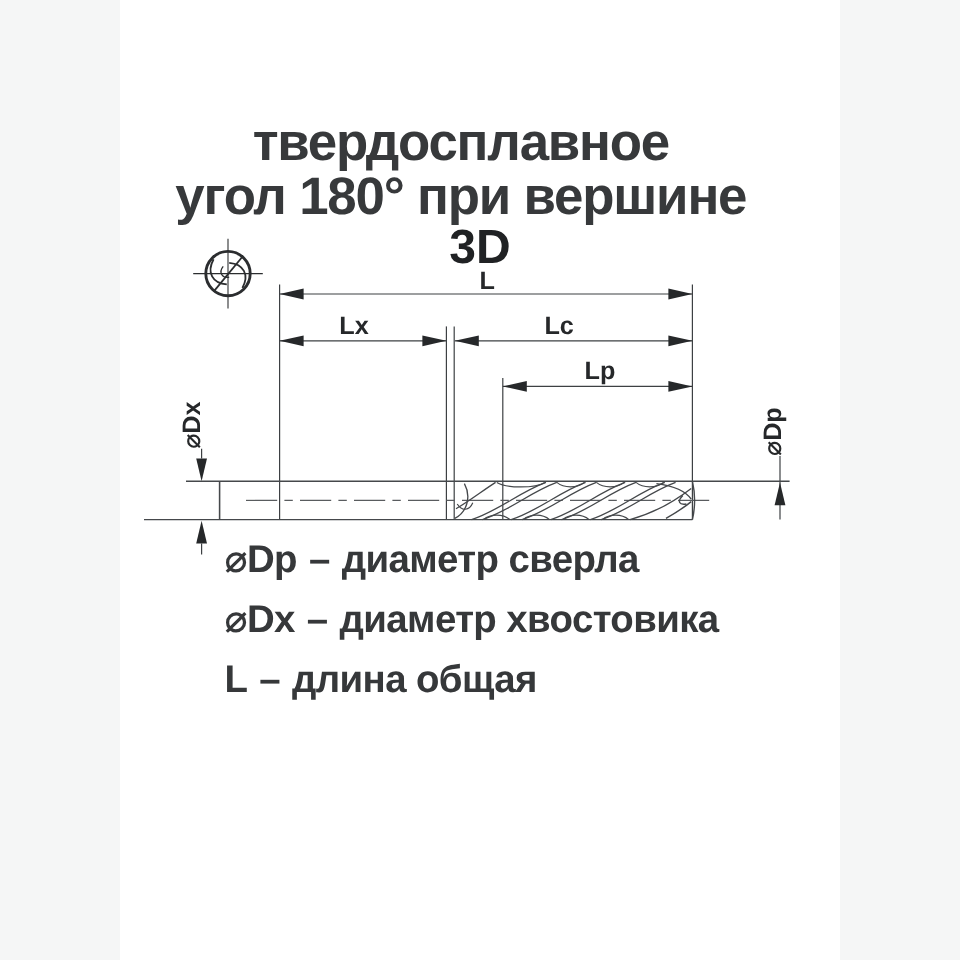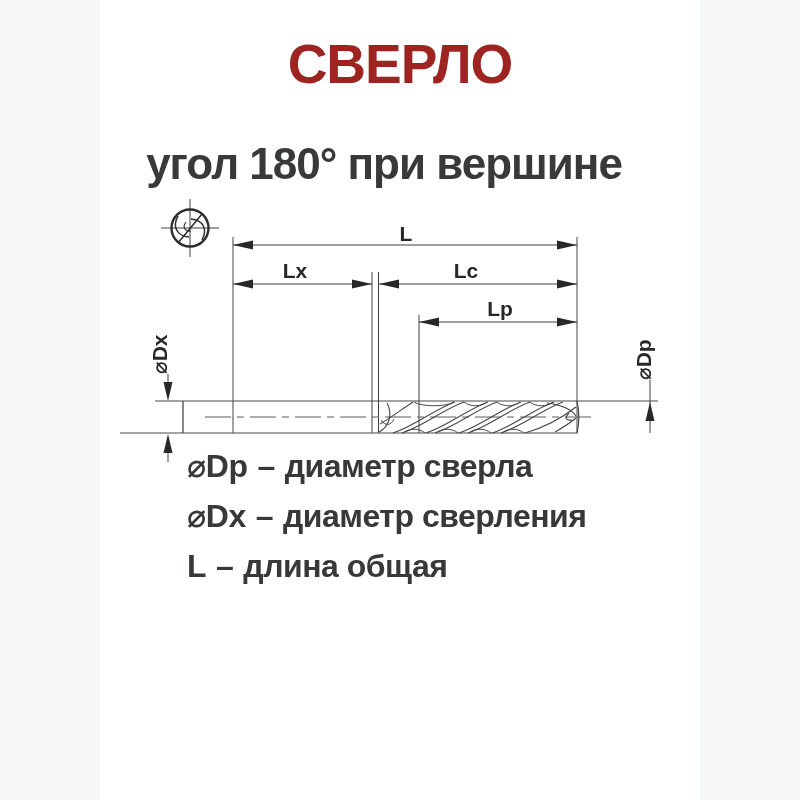--- a/index.html
+++ b/index.html
@@ -28,22 +28,23 @@
   }
   .legend-row{height:50px;line-height:50px;white-space:nowrap;}
   .legend-row .dash{margin:0 10px;}
 </style>
 </head>
 <body>
 
 <div class="stage">
   <div class="canvas-white"></div>
 
-  <div class="hdr title">СВЕРЛО</div>
+  <div class="hdr sub sub1">твердосплавное</div>
   <div class="hdr sub sub2">угол 180° при вершине</div>
+  <div class="hdr series">3D</div>
 
   <svg class="drawing" viewBox="0 0 800 800">
 
     <g stroke="#2b2d2f" fill="none">
       <line x1="161" y1="228" x2="219" y2="228" stroke-width="0.9"></line>
       <line x1="190" y1="199" x2="190" y2="257" stroke-width="0.9"></line>
       <circle cx="190" cy="228" r="18.5" stroke-width="2.4"></circle>
       <line x1="202" y1="214" x2="178" y2="243" stroke-width="1.5"></line>
       <path d="M178,216 C172,227 177,236 189,237" stroke-width="1.5"></path>
       <path d="M202,240 C208,229 203,220 191,219" stroke-width="1.5"></path>
@@ -137,19 +138,19 @@
         <path d="M569,413 C564,418 566,421 572,420"></path>
       </g>
     </g>
   </svg>
 
   <div class="legend">
     <div class="legend-row">
       <span>⌀Dp</span><span class="dash">–</span><span>диаметр сверла</span>
     </div>
     <div class="legend-row">
-      <span>⌀Dx</span><span class="dash">–</span><span>диаметр сверления</span>
+      <span>⌀Dx</span><span class="dash">–</span><span>диаметр хвостовика</span>
     </div>
     <div class="legend-row">
       <span>L</span><span class="dash">–</span><span>длина общая</span>
     </div>
   </div>
 </div>
 
 </body></html>

